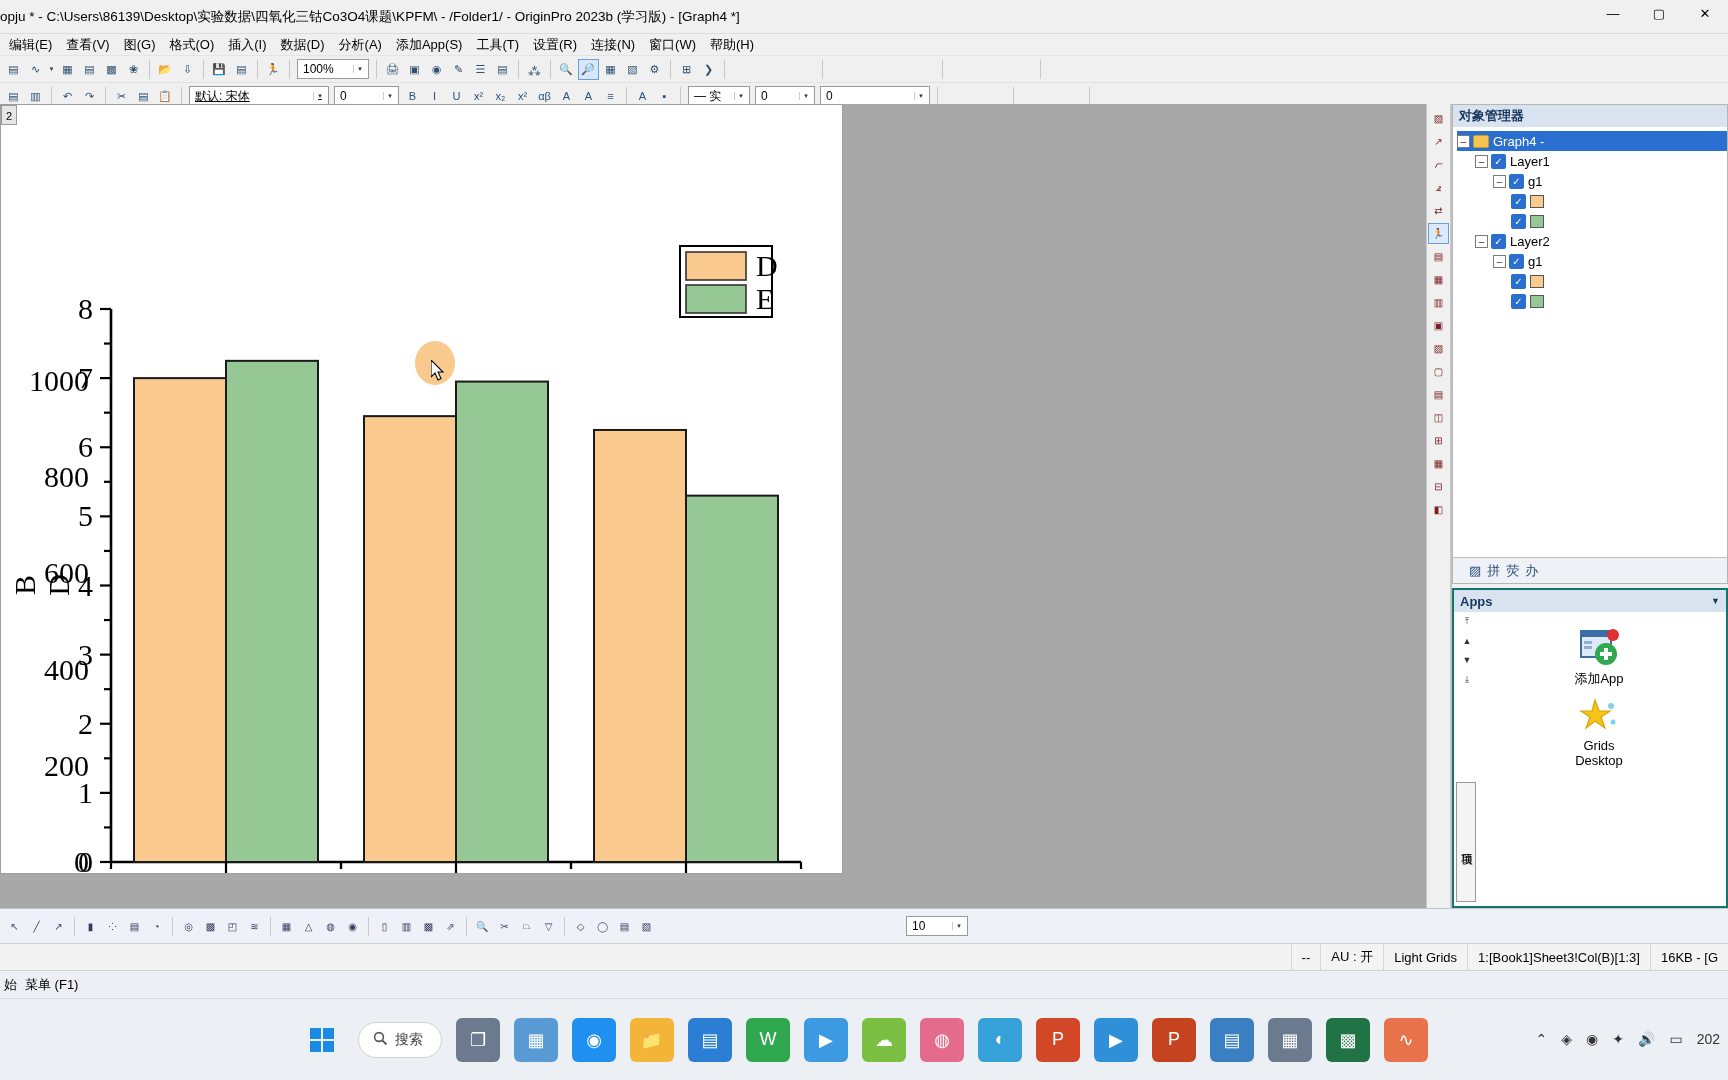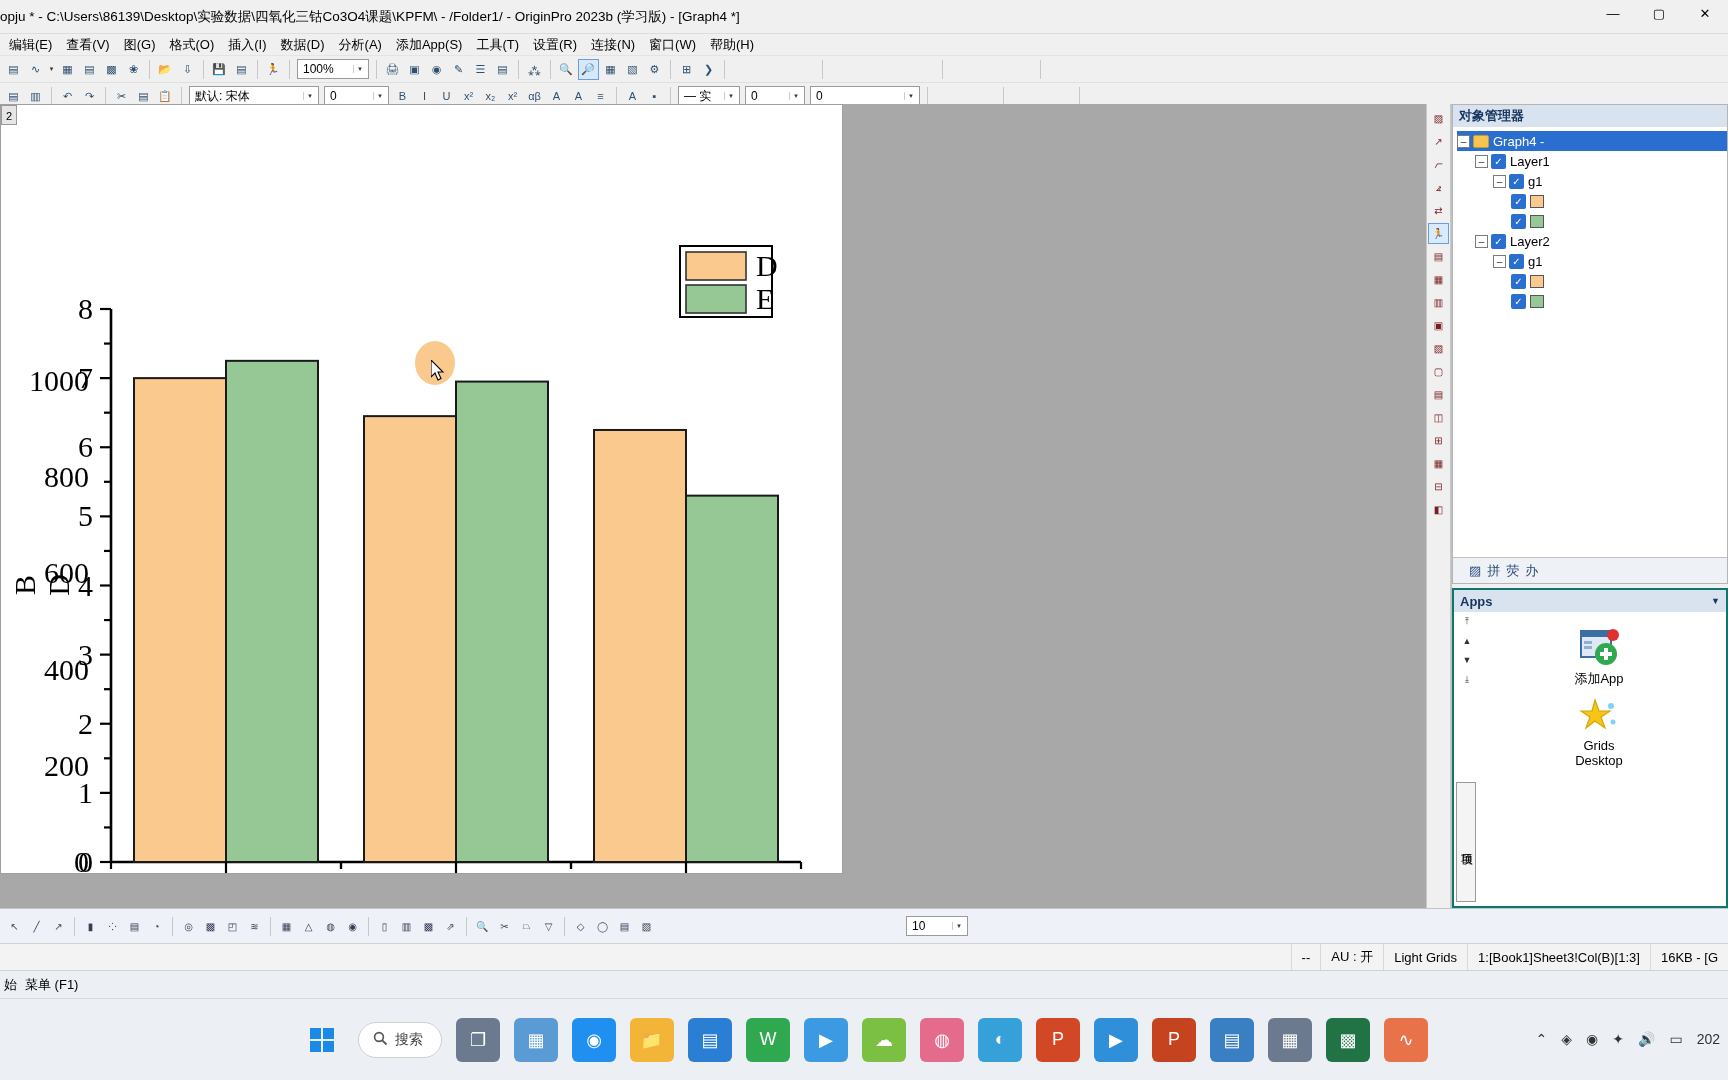--- a/index.html
+++ b/index.html
@@ -207,21 +207,21 @@
     <div class="tb-btn">▤</div>
     <div class="tb-btn">▥</div>
     <div class="sep"></div>
     <div class="tb-btn">↶</div>
     <div class="tb-btn">↷</div>
     <div class="sep"></div>
     <div class="tb-btn">✂</div>
     <div class="tb-btn">▤</div>
     <div class="tb-btn">📋</div>
     <div class="sep"></div>
-    <div class="combo" style="width: 130px;">
+    <div class="combo" style="width: 140px; text-decoration: underline;">
       <div class="cval">默认: 宋体</div>
       <div class="carr">▾</div>
     </div>
     <div class="combo" style="width: 65px;">
       <div class="cval">0</div>
       <div class="carr">▾</div>
     </div>
     <div class="tb-btn">B</div>
     <div class="tb-btn">I</div>
     <div class="tb-btn">U</div>

